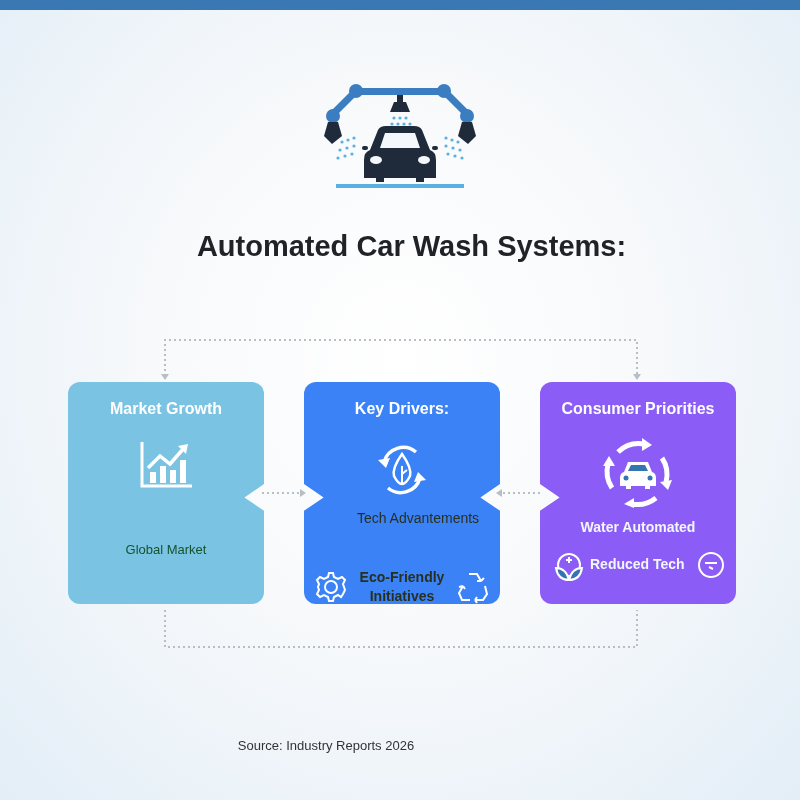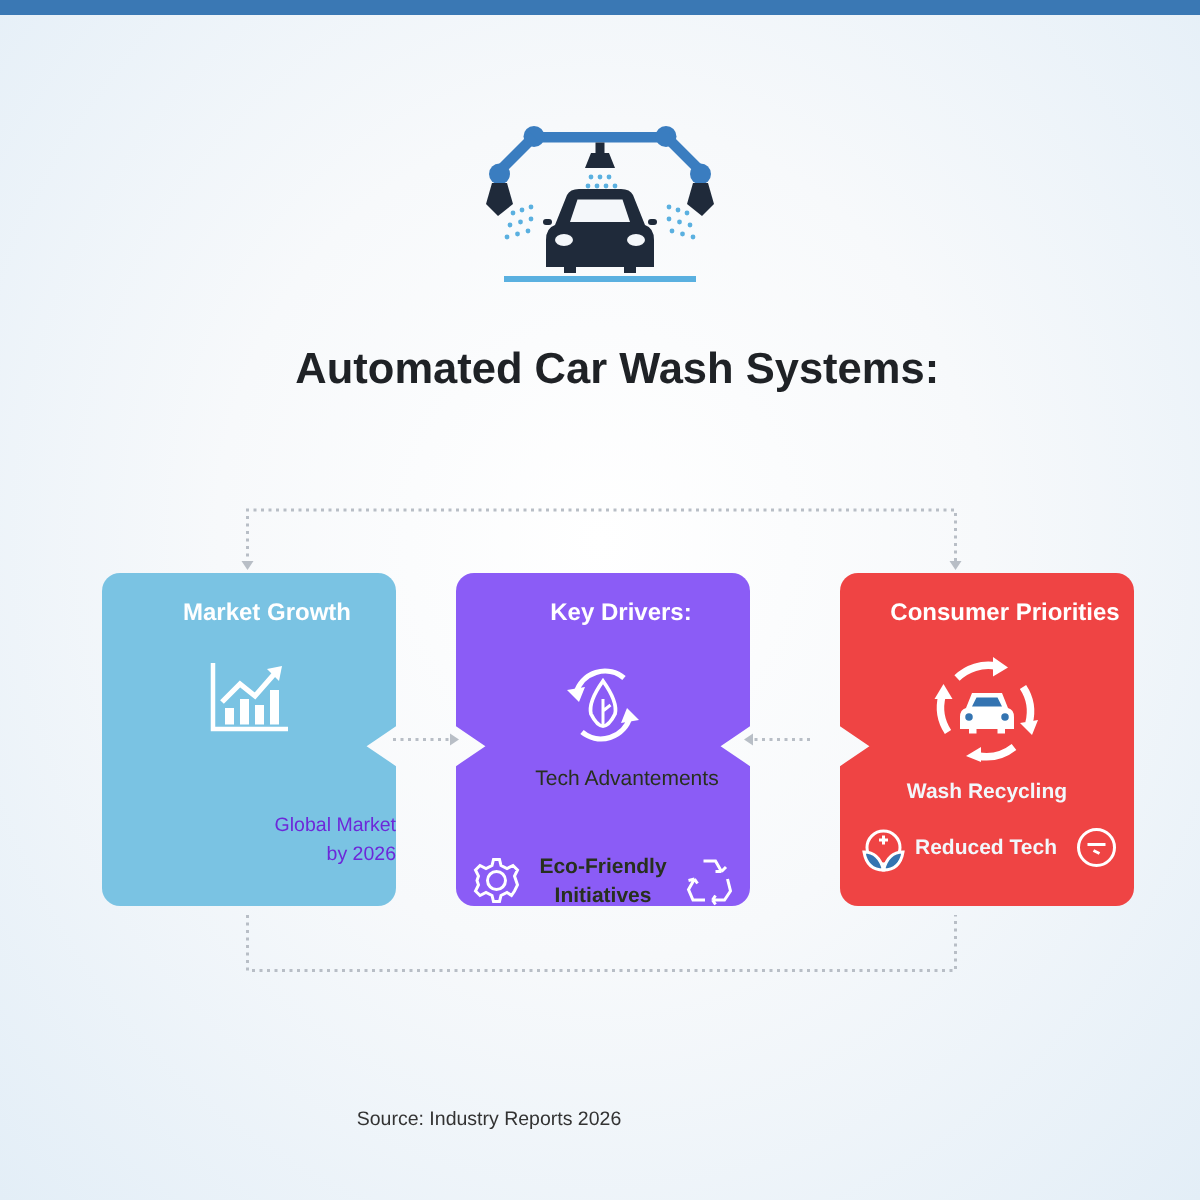--- a/index.html
+++ b/index.html
@@ -15,26 +15,26 @@
   .title {
     position: absolute; left: 0; top: 226px; width: 800px;
     text-align: center; font-weight: bold; font-size: 29px; line-height: 40px; color: #1f2226; padding-left: 23px;
   }
   .connector-svg { position: absolute; left: 0; top: 0; width: 800px; height: 800px; pointer-events: none; }
   .card {
     position: absolute; top: 382px; width: 196px; height: 222px;
     border-radius: 12px; color: #fff; text-align: center;
   }
   .card-left { left: 68px; background: #7ac3e3; clip-path: polygon(0 0, 100% 0, 100% 46%, 90% 52%, 100% 58%, 100% 100%, 0 100%); }
-  .card-mid { left: 304px; background: #8b5cf6; clip-path: polygon(0 0, 100% 0, 100% 46%, 90% 52%, 100% 58%, 100% 100%, 0 100%, 0 58%, 10% 52%, 0 46%); }
-  .card-right { left: 560px; background: #ef4444; clip-path: polygon(0 0, 100% 0, 100% 100%, 0 100%, 0 58%, 10% 52%, 0 46%); }
-  .card-title { position: absolute; left: 0; top: 18px; width: 100%; font-size: 16px; font-weight: bold; margin-left: 12px; }
+  .card-mid { left: 304px; background: #3b82f6; clip-path: polygon(0 0, 100% 0, 100% 46%, 90% 52%, 100% 58%, 100% 100%, 0 100%, 0 58%, 10% 52%, 0 46%); }
+  .card-right { left: 540px; background: #8b5cf6; clip-path: polygon(0 0, 100% 0, 100% 100%, 0 100%, 0 58%, 10% 52%, 0 46%); }
+  .card-title { position: absolute; left: 0; top: 18px; width: 100%; font-size: 16px; font-weight: bold; }
   .card-icon { position: absolute; left: 50%; transform: translateX(-50%); }
   .big-value { position: absolute; left: 0; top: 126px; width: 100%; font-size: 22px; font-weight: bold; color: #1f2328; }
-  .sub-text { position: absolute; left: 0; width: 100%; font-size: 13px; color: #6d28d9; line-height: 19px; text-align: right; }
+  .sub-text { position: absolute; left: 0; width: 100%; font-size: 13px; color: #14532d; line-height: 19px; }
   .mid-text { position: absolute; left: 16px; top: 128px; width: 100%; font-size: 14px; color: #27301e; }
   .eco-row { position: absolute; left: 0; top: 160px; width: 100%; height: 44px; margin-top: 24px; }
   .eco-text { position: absolute; left: 40px; width: 116px; top: 2px; font-size: 14px; line-height: 19px; color: #27301e; font-weight: bold; }
   .side-icon { position: absolute; top: 4px; }
   .right-sub { position: absolute; left: 0; top: 137px; width: 100%; font-size: 14px; font-weight: bold; color: #f2f7fb; }
   .waste-row { position: absolute; left: 0; top: 164px; width: 100%; height: 36px; }
   .waste-text { position: absolute; left: 50px; top: 10px; font-size: 14px; font-weight: bold; color: #f2f7fb; }
   .source { position: absolute; left: 0; top: 738px; width: 652px; text-align: center; font-size: 13px; color: #333; }
 </style>
 </head>
@@ -122,21 +122,20 @@
   <svg class="card-icon" style="top:58px" width="56" height="50" viewBox="0 0 56 50">
     <path d="M4 2 L4 46 L54 46" stroke="#fff" stroke-width="3" fill="none"></path>
     <rect x="12" y="32" width="6" height="11" fill="#fff"></rect>
     <rect x="22" y="26" width="6" height="17" fill="#fff"></rect>
     <rect x="32" y="30" width="6" height="13" fill="#fff"></rect>
     <rect x="42" y="20" width="6" height="23" fill="#fff"></rect>
     <path d="M10 28 L22 16 L32 24 L46 8" stroke="#fff" stroke-width="3.5" fill="none"></path>
     <path d="M40 6 L50 4 L48 14 Z" fill="#fff"></path>
   </svg>
   <div class="sub-text" style="top:158px">Global Market</div>
-  <div class="sub-text" style="top:177px">by 2026</div>
 </div>
 
 <div class="card card-mid">
   <div class="card-title">Key Drivers:</div>
   <svg class="card-icon" style="top:58px" width="60" height="60" viewBox="0 0 60 60">
     <path d="M12 22 A20 20 0 0 1 44 12" stroke="#fff" stroke-width="3.5" fill="none"></path>
     <path d="M48 38 A20 20 0 0 1 16 48" stroke="#fff" stroke-width="3.5" fill="none"></path>
     <path d="M6 20 L14 28 L18 18 Z" fill="#fff"></path>
     <path d="M54 40 L46 32 L42 42 Z" fill="#fff"></path>
     <path d="M30 14 Q20 28 22 36 Q26 44 30 44 Q34 44 38 36 Q40 28 30 14 Z" stroke="#fff" stroke-width="2.5" fill="none"></path>
@@ -169,21 +168,21 @@
     <path d="M60 44 L68 52 L72 42 Z" fill="#fff"></path>
     <path d="M56 60 A30 30 0 0 1 32 66" stroke="#fff" stroke-width="5" fill="none"></path>
     <path d="M34 60 L24 66 L34 70 Z" fill="#fff"></path>
     <path d="M12 50 A30 30 0 0 1 8 26" stroke="#fff" stroke-width="5" fill="none"></path>
     <path d="M3 28 L9 18 L15 28 Z" fill="#fff"></path>
     <path d="M24 34 L28 24 L48 24 L52 34 Q56 35 56 40 L56 48 L50 48 L50 51 L45 51 L45 48 L31 48 L31 51 L26 51 L26 48 L20 48 L20 40 Q20 35 24 34 Z" fill="#fff"></path>
     <path d="M28 33 L31 27 L45 27 L48 33 Z" fill="#3474b1"></path>
     <circle cx="26" cy="40" r="2.5" fill="#3474b1"></circle>
     <circle cx="50" cy="40" r="2.5" fill="#3474b1"></circle>
   </svg>
-  <div class="right-sub">Wash Recycling</div>
+  <div class="right-sub">Water Automated</div>
   <div class="waste-row">
     <svg class="side-icon" style="left:12px" width="34" height="34" viewBox="0 0 34 34">
       <circle cx="17" cy="15" r="11" stroke="#fff" stroke-width="2" fill="none"></circle>
       <path d="M17 7 L17 13 M14 10 L20 10" stroke="#fff" stroke-width="2"></path>
       <path d="M17 30 Q6 30 4 18 Q14 18 17 30 Z" stroke="#fff" stroke-width="2" fill="#3474b1"></path>
       <path d="M17 30 Q28 30 30 18 Q20 18 17 30 Z" stroke="#fff" stroke-width="2" fill="#3474b1"></path>
     </svg>
     <div class="waste-text">Reduced Tech</div>
     <svg class="side-icon" style="left:156px" width="30" height="30" viewBox="0 0 30 30">
       <circle cx="15" cy="15" r="12" stroke="#fff" stroke-width="2" fill="none"></circle>

